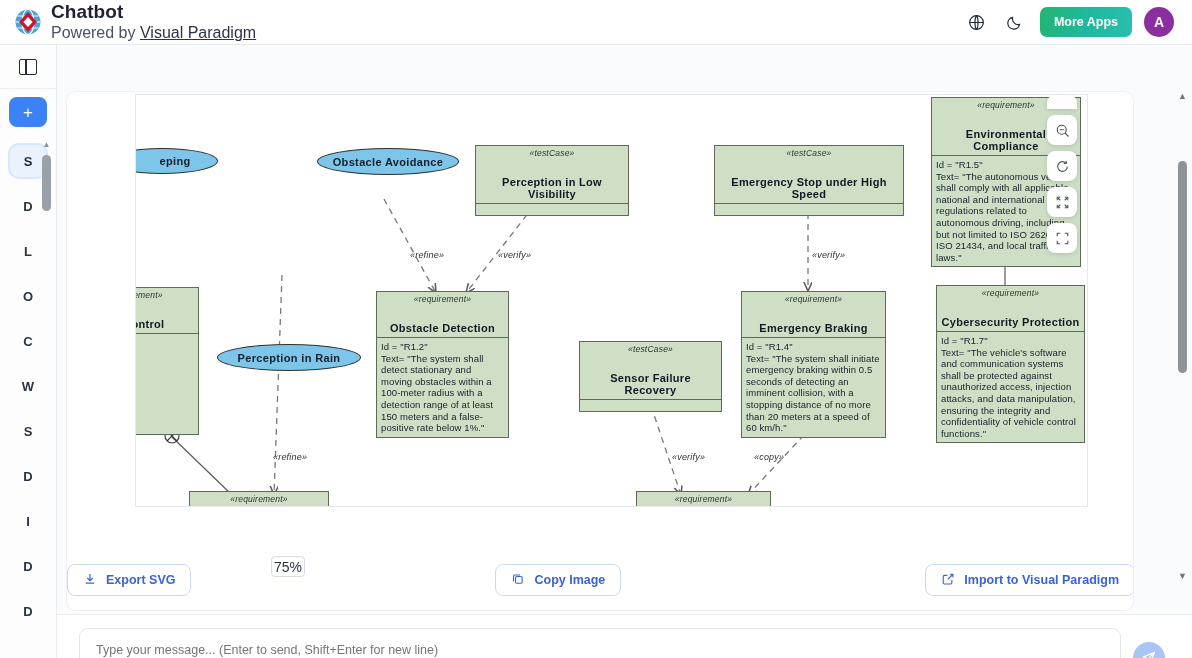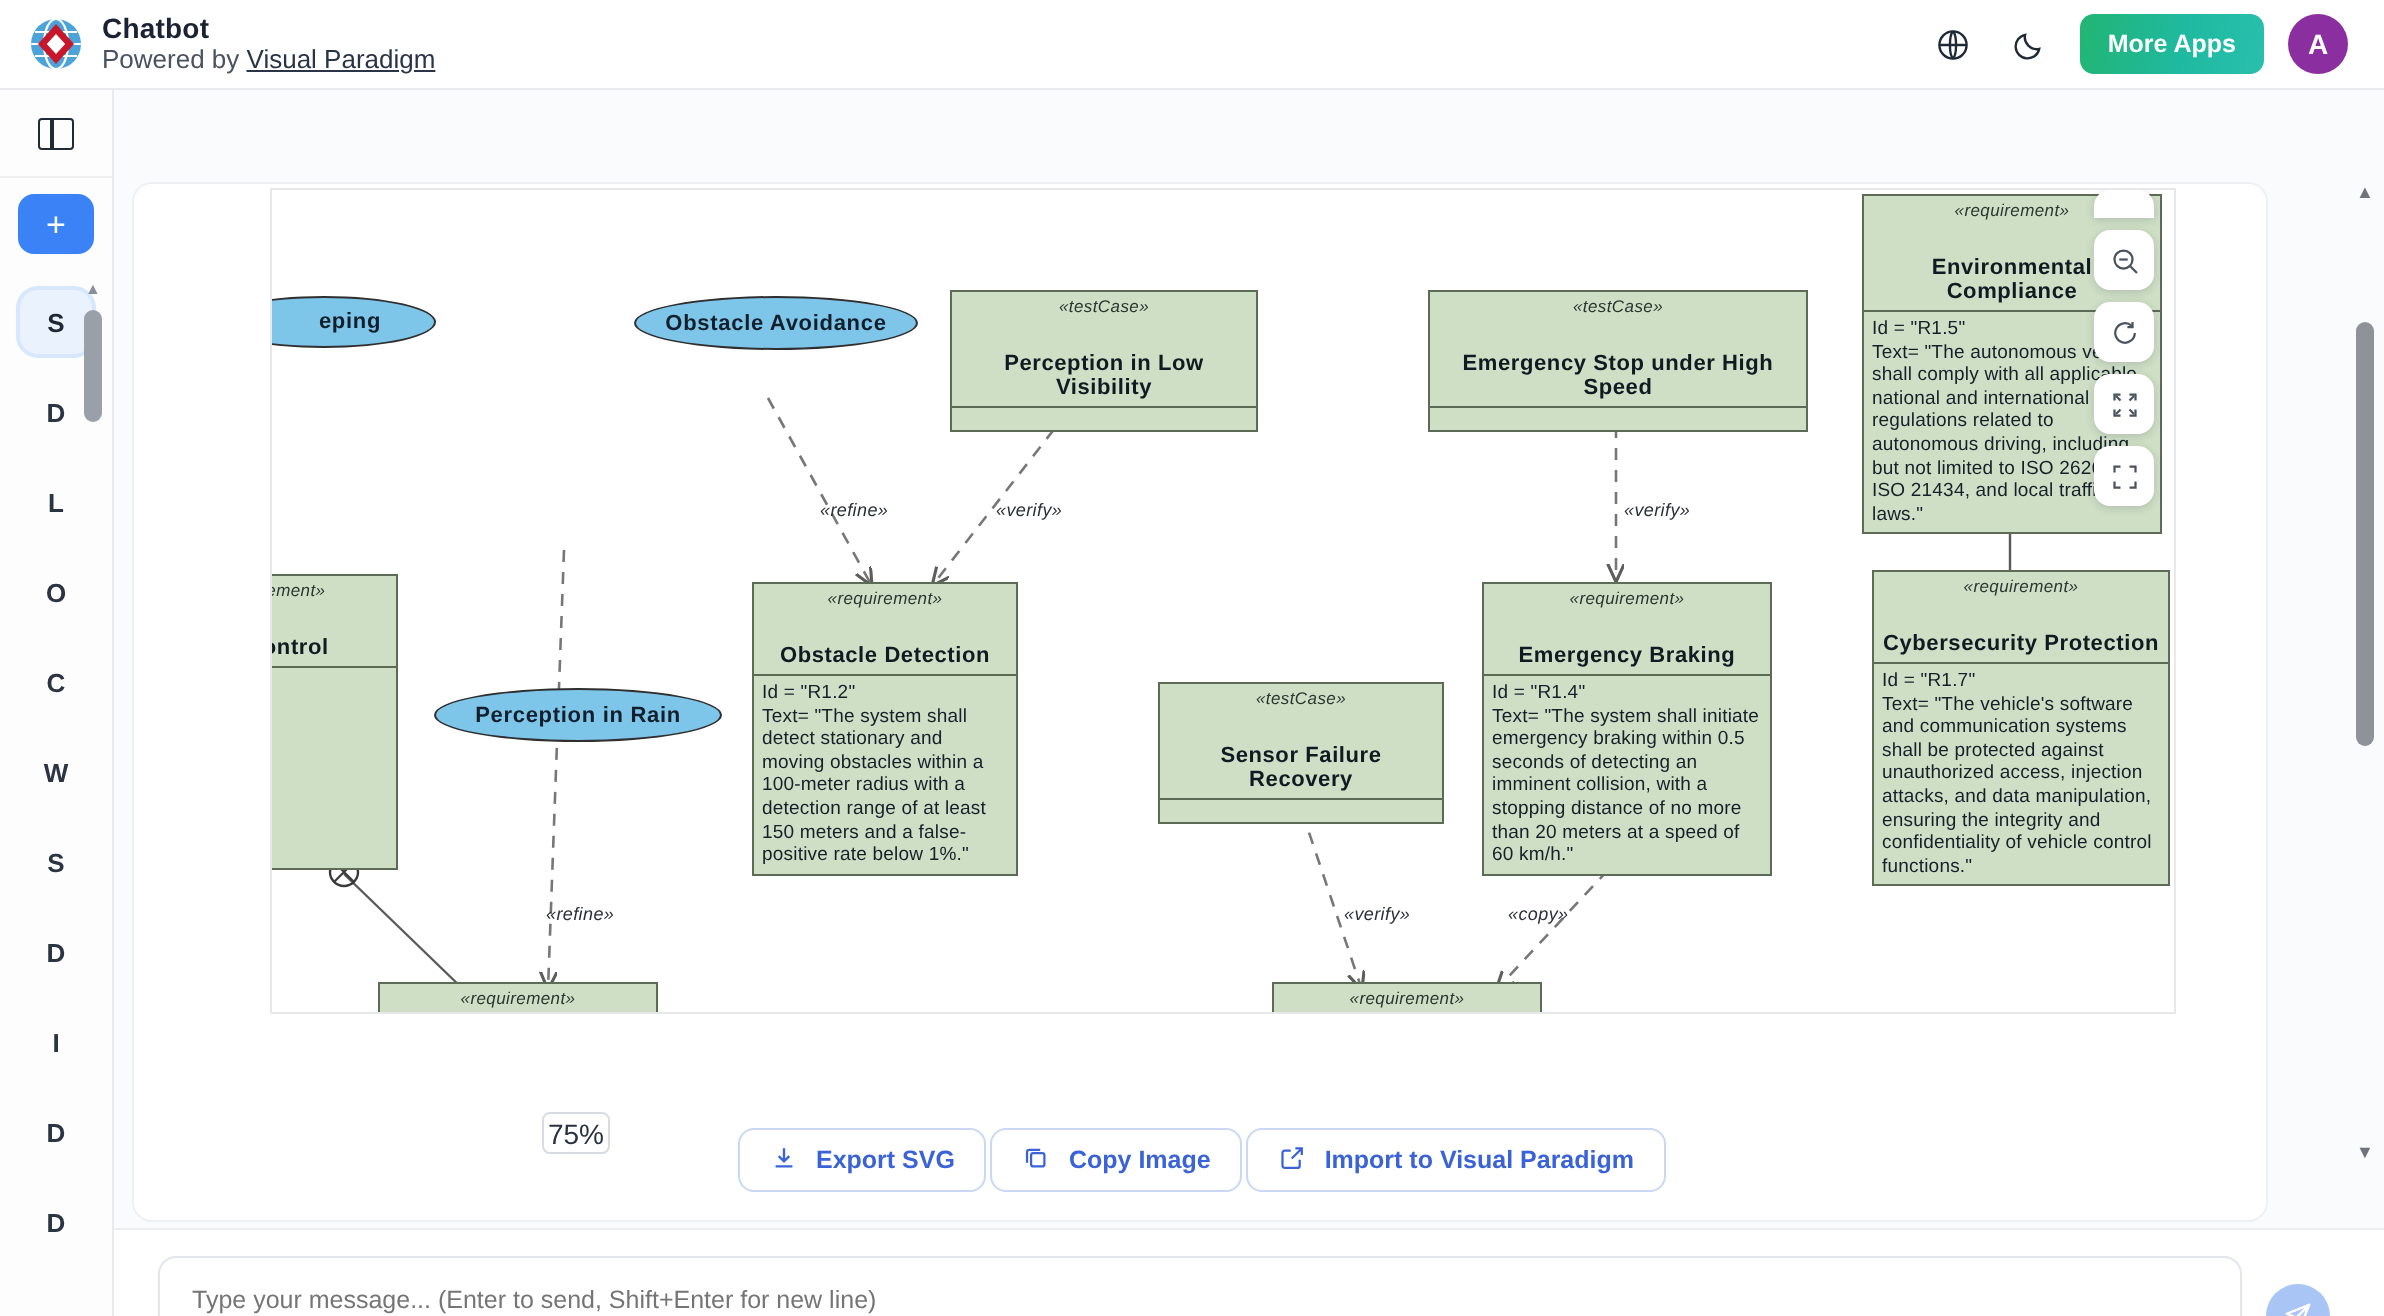--- a/index.html
+++ b/index.html
@@ -14,22 +14,22 @@
 
   
   .topbar {
     position: absolute; left: 0; top: 0; width: 1192px; height: 45px;
     background: #ffffff; border-bottom: 1px solid #e8eaed;
     display: flex; align-items: center; padding: 0 14px;
   }
   .brand { display: flex; align-items: center; gap: 9px; }
   .logo { width: 28px; height: 28px; position: relative; }
   .brand-text { line-height: 1.15; }
-  .brand-title { font-size: 14px; font-weight: bold; color: #1b2233; letter-spacing: .1px; }
-  .brand-sub { font-size: 13px; color: #4a5160; margin-top: 1px; }
+  .brand-title { font-size: 19px; font-weight: bold; color: #1b2233; letter-spacing: .1px; }
+  .brand-sub { font-size: 16px; color: #4a5160; margin-top: 1px; }
   .brand-sub a { color: #2b3446; text-decoration: underline; }
   .top-right { margin-left: auto; display: flex; align-items: center; gap: 12px; padding-right: 4px; }
   .icon-btn {
     width: 26px; height: 26px; display: flex; align-items: center; justify-content: center;
     border-radius: 6px; cursor: pointer; color: #25303f;
   }
   .more-apps {
     height: 30px; padding: 0 14px; border: 0; border-radius: 7px;
     background: linear-gradient(100deg,#22b573 0%, #1fb9a0 55%, #28c0ad 100%);
     color: #fff; font-size: 12.5px; font-weight: bold; cursor: pointer;
@@ -118,21 +118,21 @@
 
   .zoom-badge {
     position:absolute; left: 168px; top: 464px; width: 34px; height: 21px;
     background:#ffffff; border:1px solid #d8dce2; border-radius:4px;
     display:flex; align-items:center; justify-content:center;
     font-size:14px; color:#2a3140; z-index:5;margin-left:36px;
   }
 
   .card-actions {
     position:absolute; left:0; bottom: 14px; width: 1068px;
-    display:flex; justify-content:center; gap: 2px;
+    display:flex; justify-content:space-between; gap: 13px;
   }
   .act-btn {
     height: 32px; padding: 0 15px; border:1px solid #c9d8f5; border-radius: 8px;
     background:#ffffff; color:#3b63d8; font-size: 12.5px; font-weight:bold;
     display:flex; align-items:center; gap: 9px; cursor:pointer;
     font-family:"Liberation Sans", sans-serif;
   }
 
   
   .pgscroll { position:absolute; right: 2px; top: 46px; width: 15px; height: 490px; }

